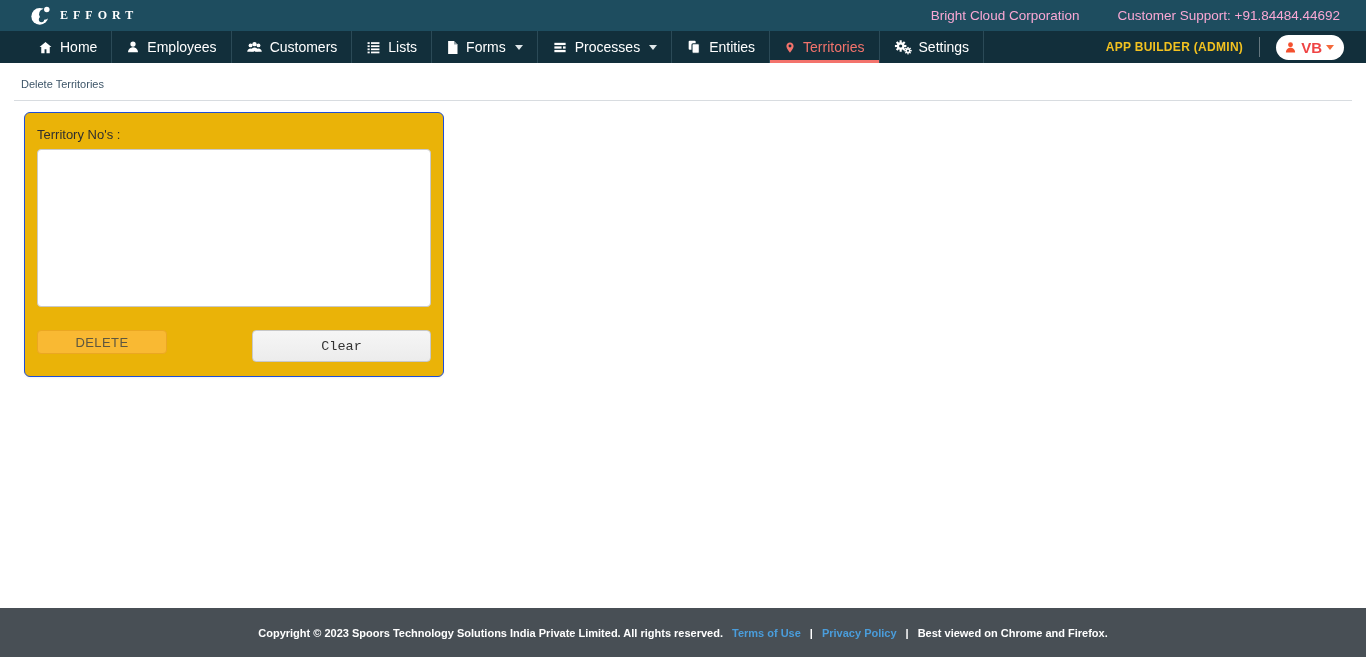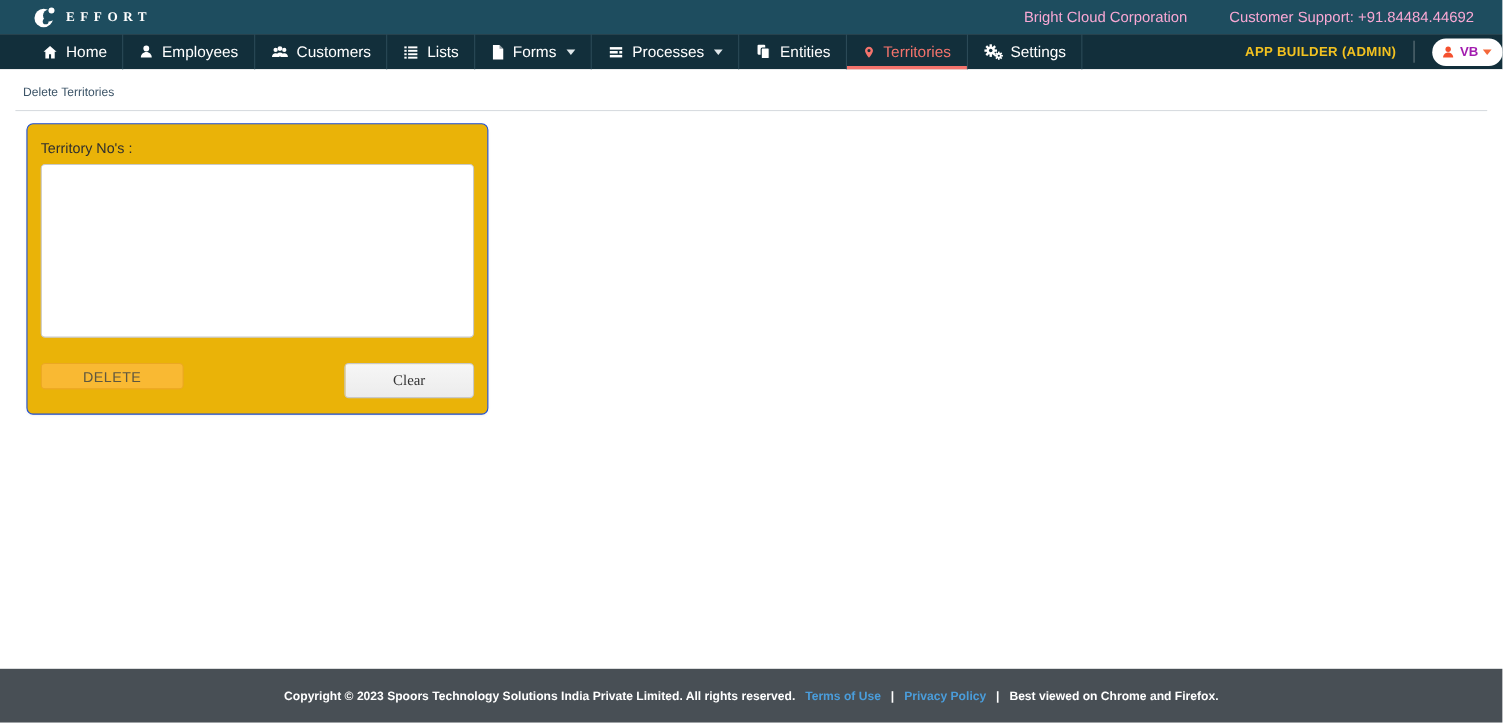--- a/index.html
+++ b/index.html
@@ -38,29 +38,29 @@
   }
   .nav-item svg { flex:0 0 auto; }
   .nav-item.active { color:#f3736c; }
   .nav-item.active::after {
     content:""; position:absolute; left:0; right:0; bottom:0;
     height:3px; background:#f3736c;
   }
   .caret { width:0; height:0; border-left:4px solid transparent;
     border-right:4px solid transparent; border-top:5px solid #dfe7ea;
     margin-left:2px; }
-  .nav-right { margin-left:auto; display:flex; align-items:center; }
+  .nav-right { margin-left:auto; display:flex; align-items:center; padding-right:22px; }
   .role-label { font-size:12px; font-weight:bold; color:#f3c220; letter-spacing:.3px; }
   .nav-right .vsep { width:1px; height:20px; background:rgba(255,255,255,.35); margin:0 16px; }
   .user-pill {
     background:#fff; border-radius:13px; height:25px; min-width:62px;
     display:flex; align-items:center; gap:4px; padding:0 10px 0 8px;
     cursor:pointer; border:none;
   }
-  .user-pill .initials { font-size:12px; font-weight:bold; color:#a21caf; }
+  .user-pill .initials { font-size:15px; font-weight:bold; color:#ef4444; }
   .user-pill .caret-o { width:0; height:0; border-left:4px solid transparent;
     border-right:4px solid transparent; border-top:5px solid #f4683a; }
 
   
   .main { flex:1 1 auto; background:#fff; }
   .page-title {
     font-size:11px; color:#3d5568; font-weight:400;
     padding:15px 0 0 21px;
   }
   .title-rule { border:none; border-top:1px solid #d8dce0; margin:10px 14px 0 14px; }
@@ -79,24 +79,24 @@
     padding:6px; outline:none; display:block;
   }
   .btn-row { display:flex; justify-content:space-between; margin-top:23px; }
   .btn-delete {
     width:130px; height:24px; background:#f9b933;
     border:1px solid #eba722; border-radius:4px;
     font-family:"Liberation Sans", sans-serif;
     font-size:13px; color:#5e5740; letter-spacing:.4px; cursor:pointer;
   }
   .btn-clear {
-    width:118px; height:32px;
+    width:179px; height:32px;
     background:linear-gradient(#f6f6f6,#ececec);
     border:1px solid #c8c8c8; border-radius:4px;
-    font-family:Liberation Serif, serif;
+    font-family:Liberation Mono, monospace;
     font-size:13.5px; color:#333; cursor:pointer;
   }
 
   
   .footer {
     height:49px; flex:0 0 auto; background:#484f55;
     display:flex; align-items:center; justify-content:center;
     font-size:11px; font-weight:bold; color:#fff; gap:9px;
   }
   .footer a { color:#4a9ddb; text-decoration:none; font-weight:bold; }

